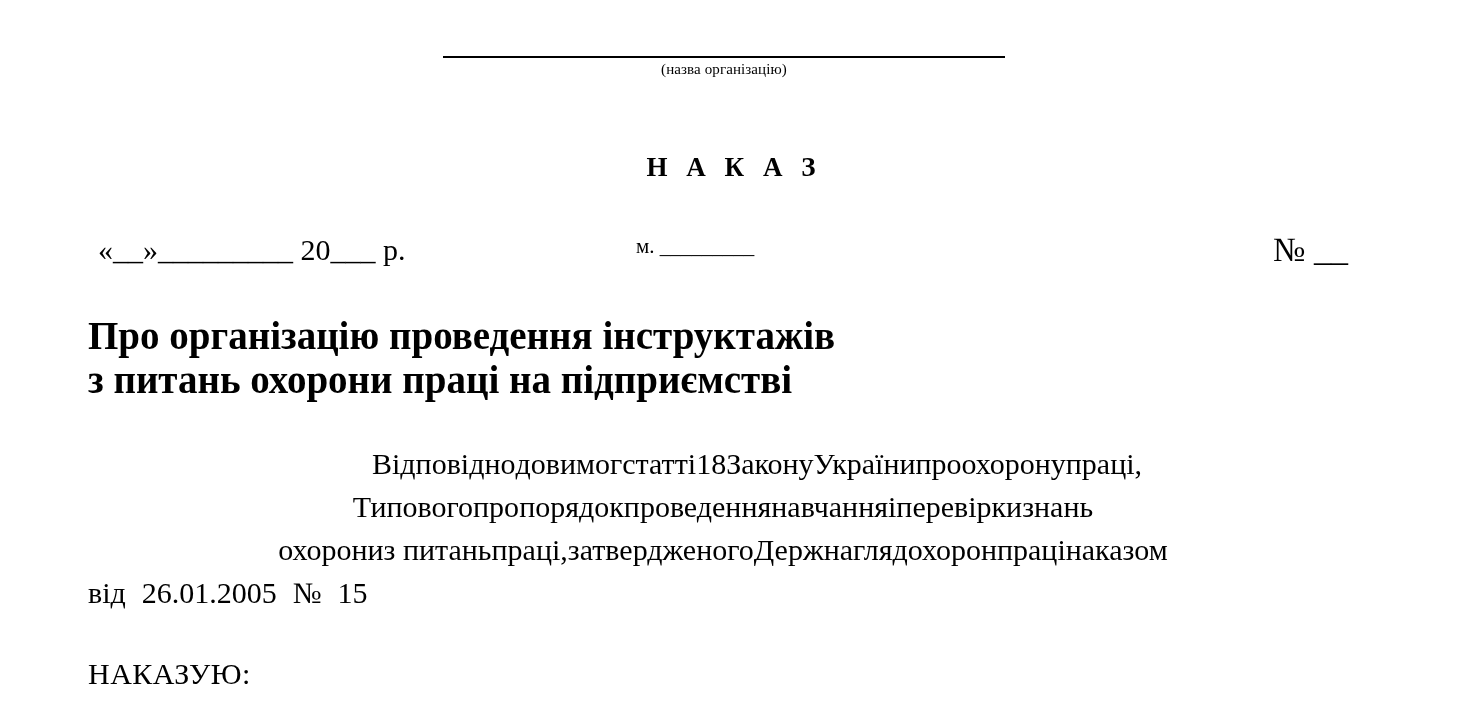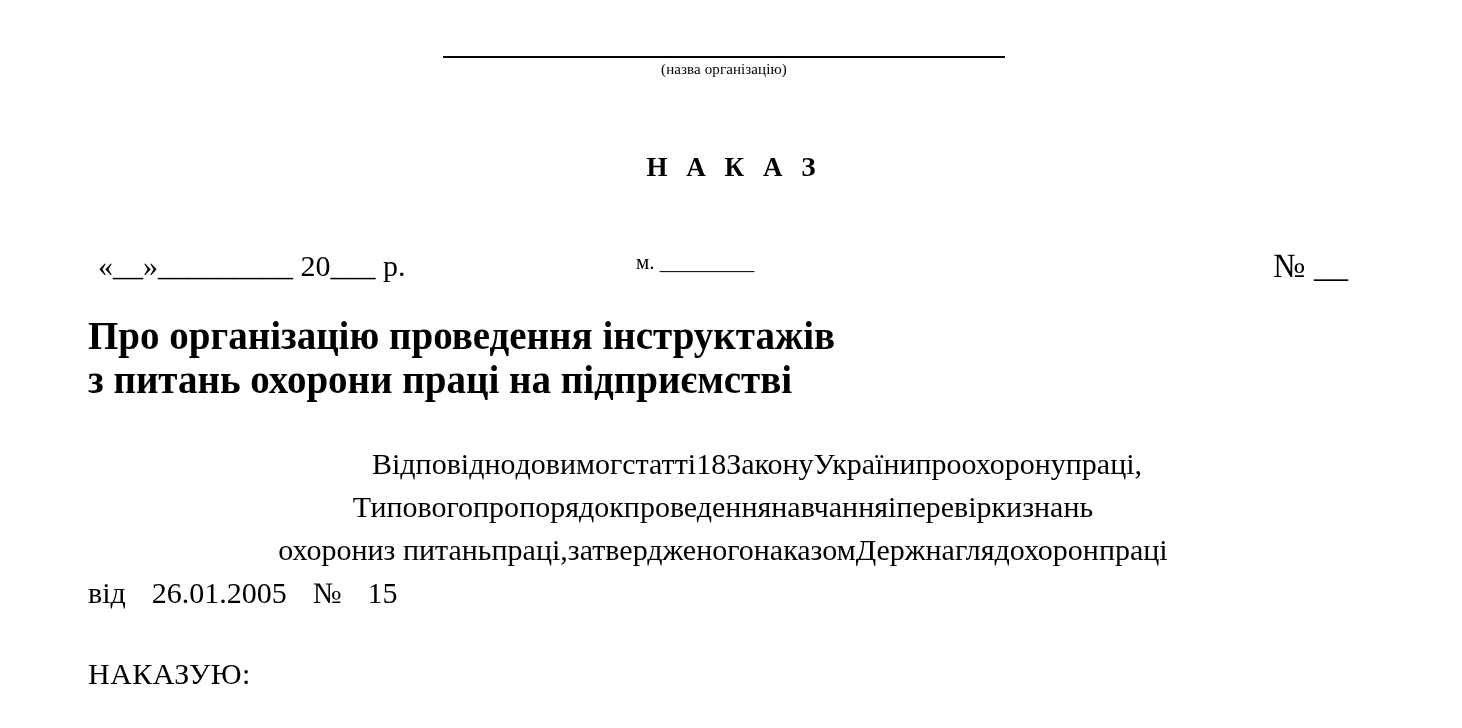--- a/index.html
+++ b/index.html
@@ -54,21 +54,21 @@
     font-size: 27px;
     font-weight: bold;
     letter-spacing: 6px;
     text-indent: 6px;
   }
 
   
   .meta-line {
     position: absolute;
     left: 88px;
-    top: 244px;
+    top: 228px;
     width: 1272px;
     height: 48px;
   }
   .meta-date {
     position: absolute;
     left: 10px;
     top: 0;
     font-size: 30px;
     line-height: 44px;
     white-space: pre;
@@ -120,21 +120,21 @@
   
   .jline {
     display: flex;
     width: 100%;
     white-space: pre;
   }
   .jline.j { justify-content: center; }
   .jline.j.first { text-indent: 0; }
   .jline .ind { width: 68px; flex: 0 0 68px; }
   .jline.last { justify-content: flex-start; gap: 16px; }
-  .jline.last .w + .w { margin-left: 10px; }
+  .jline.last .w + .w { }
 
   
   .order-word {
     position: absolute;
     left: 88px;
     top: 652px;
     font-size: 30px;
     line-height: 44px;
     letter-spacing: 0.5px;
     white-space: pre;
@@ -160,20 +160,20 @@
 
   <div class="subject">
     <span class="ln">Про організацію проведення інструктажів</span>
     <span class="ln">з питань охорони праці на підприємстві</span>
   </div>
 
   <div class="body-block">
     <div class="body-par" id="body-par">
         <div class="jline j first"><span class="ind"></span><span class="w">Відповідно</span><span class="w">до</span><span class="w">вимог</span><span class="w">статті</span><span class="w">18</span><span class="w">Закону</span><span class="w">України</span><span class="w">про</span><span class="w">охорону</span><span class="w">праці,</span></div>
         <div class="jline j"><span class="w">Типового</span><span class="w">про</span><span class="w">порядок</span><span class="w">проведення</span><span class="w">навчання</span><span class="w">і</span><span class="w">перевірки</span><span class="w">знань</span></div>
-        <div class="jline j"><span class="w">охорони</span><span class="w">з питань</span><span class="w">праці,</span><span class="w">затвердженого</span><span class="w">наказом</span><span class="w">Держнаглядохоронпраці</span></div>
+        <div class="jline j"><span class="w">охорони</span><span class="w">з питань</span><span class="w">праці,</span><span class="w">затвердженого</span><span class="w">Держнаглядохоронпраці</span><span class="w">наказом</span></div>
         <div class="jline last"><span class="w">від</span><span class="w">26.01.2005</span><span class="w">№</span><span class="w">15</span></div>
       </div>
   </div>
 
   <div class="order-word">НАКАЗУЮ:</div>
 
 </div>
 
 </body></html>

